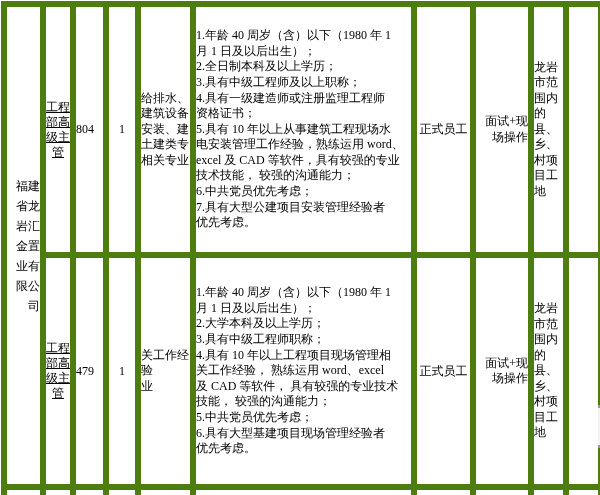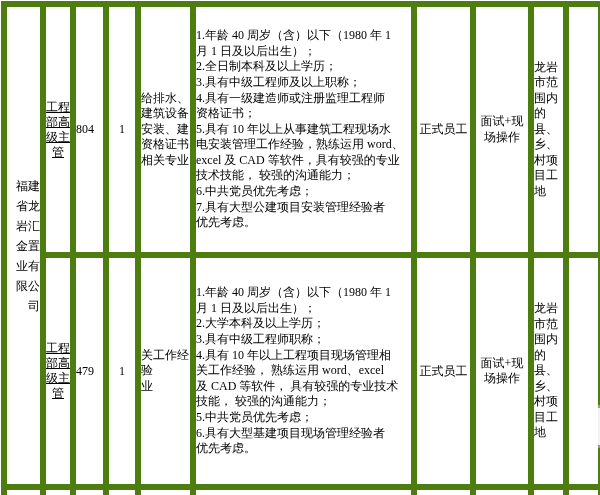--- a/index.html
+++ b/index.html
@@ -35,21 +35,21 @@
   tr.row-job-2 { height: 232px; }
   tr.row-partial { height: 40px; }
 
   td.c-company  { text-align: right; line-height: 20px; }
   td.c-position { text-align: center; line-height: 15px; text-decoration: underline; }
   td.c-code     { text-align: left; line-height: 15px; }
   td.c-count    { text-align: center; line-height: 15px; }
   td.c-major    { text-align: left;   line-height: 15.5px; padding: 0 2px; }
   td.c-req      { text-align: left;   line-height: 15.6px; padding: 0 2px; }
   td.c-type     { text-align: center; line-height: 15px; }
-  td.c-exam     { text-align: center; line-height: 15.5px; }
+  td.c-exam     { text-align: right; line-height: 15.5px; }
   td.c-loc      { text-align: left;   line-height: 15.5px; padding: 0 3px; }
   td.c-empty    { }
 
   .scroll-frag {
     position: absolute;
     right: 0;
     top: 405px;
     width: 2px;
     height: 37px;
     background: #f2f2f2;
@@ -85,21 +85,21 @@
 司</td>
       <td class="c-position">工程
 部高
 级主
 管</td>
       <td class="c-code">804</td>
       <td class="c-count">1</td>
       <td class="c-major">给排水、
 建筑设备
 安装、建
-资格证书
+土建类专
 相关专业</td>
       <td class="c-req">1.年龄 40 周岁（含）以下（1980 年 1
 月 1 日及以后出生）；
 2.全日制本科及以上学历；
 3.具有中级工程师及以上职称；
 4.具有一级建造师或注册监理工程师
 资格证书；
 5.具有 10 年以上从事建筑工程现场水
 电安装管理工作经验，熟练运用 word、
 excel 及 CAD 等软件，具有较强的专业

